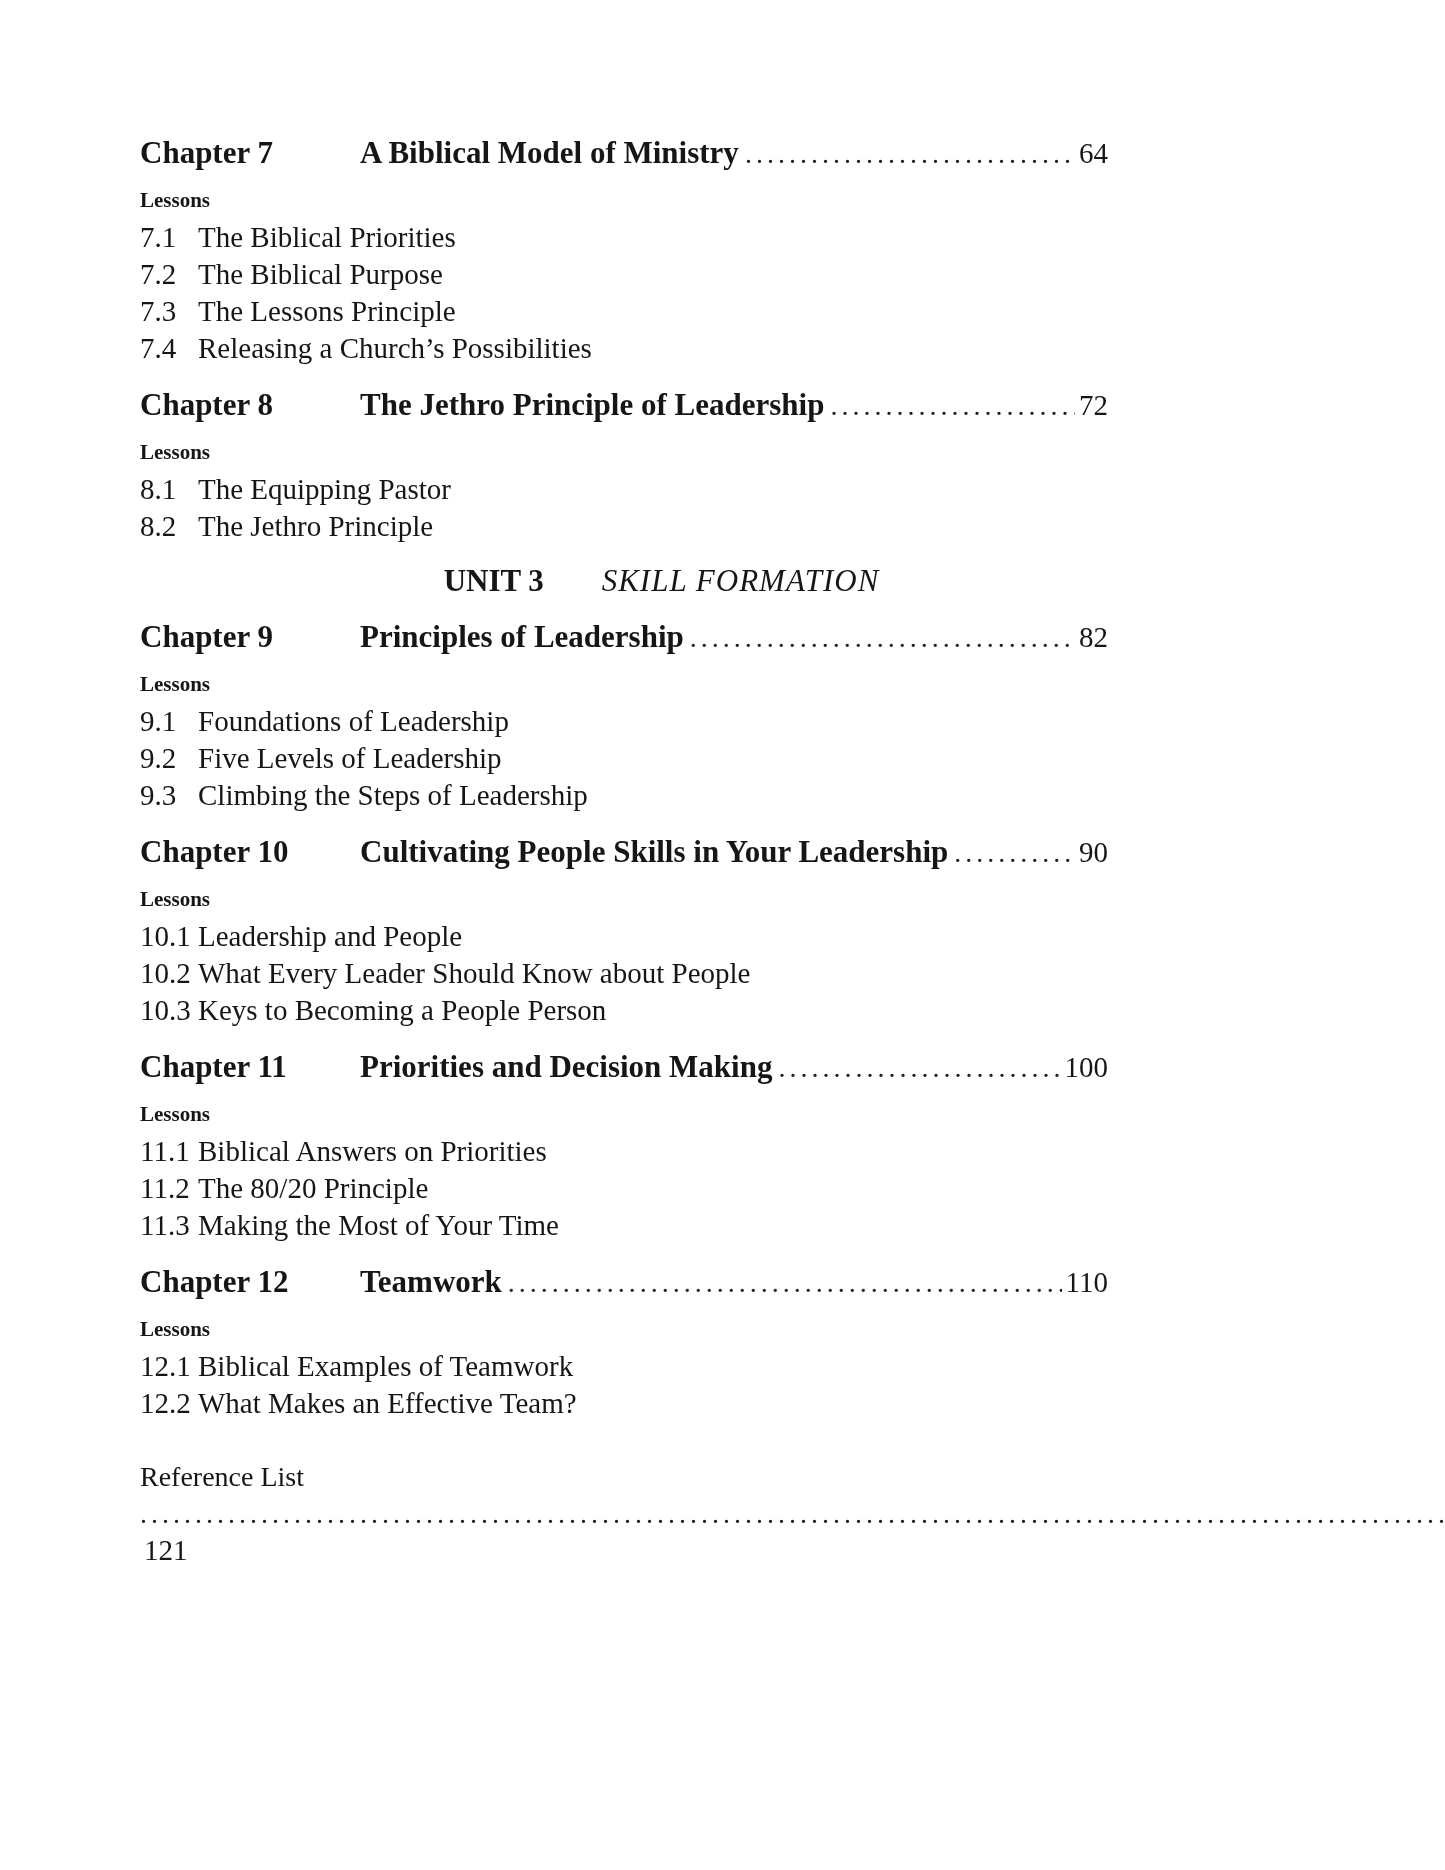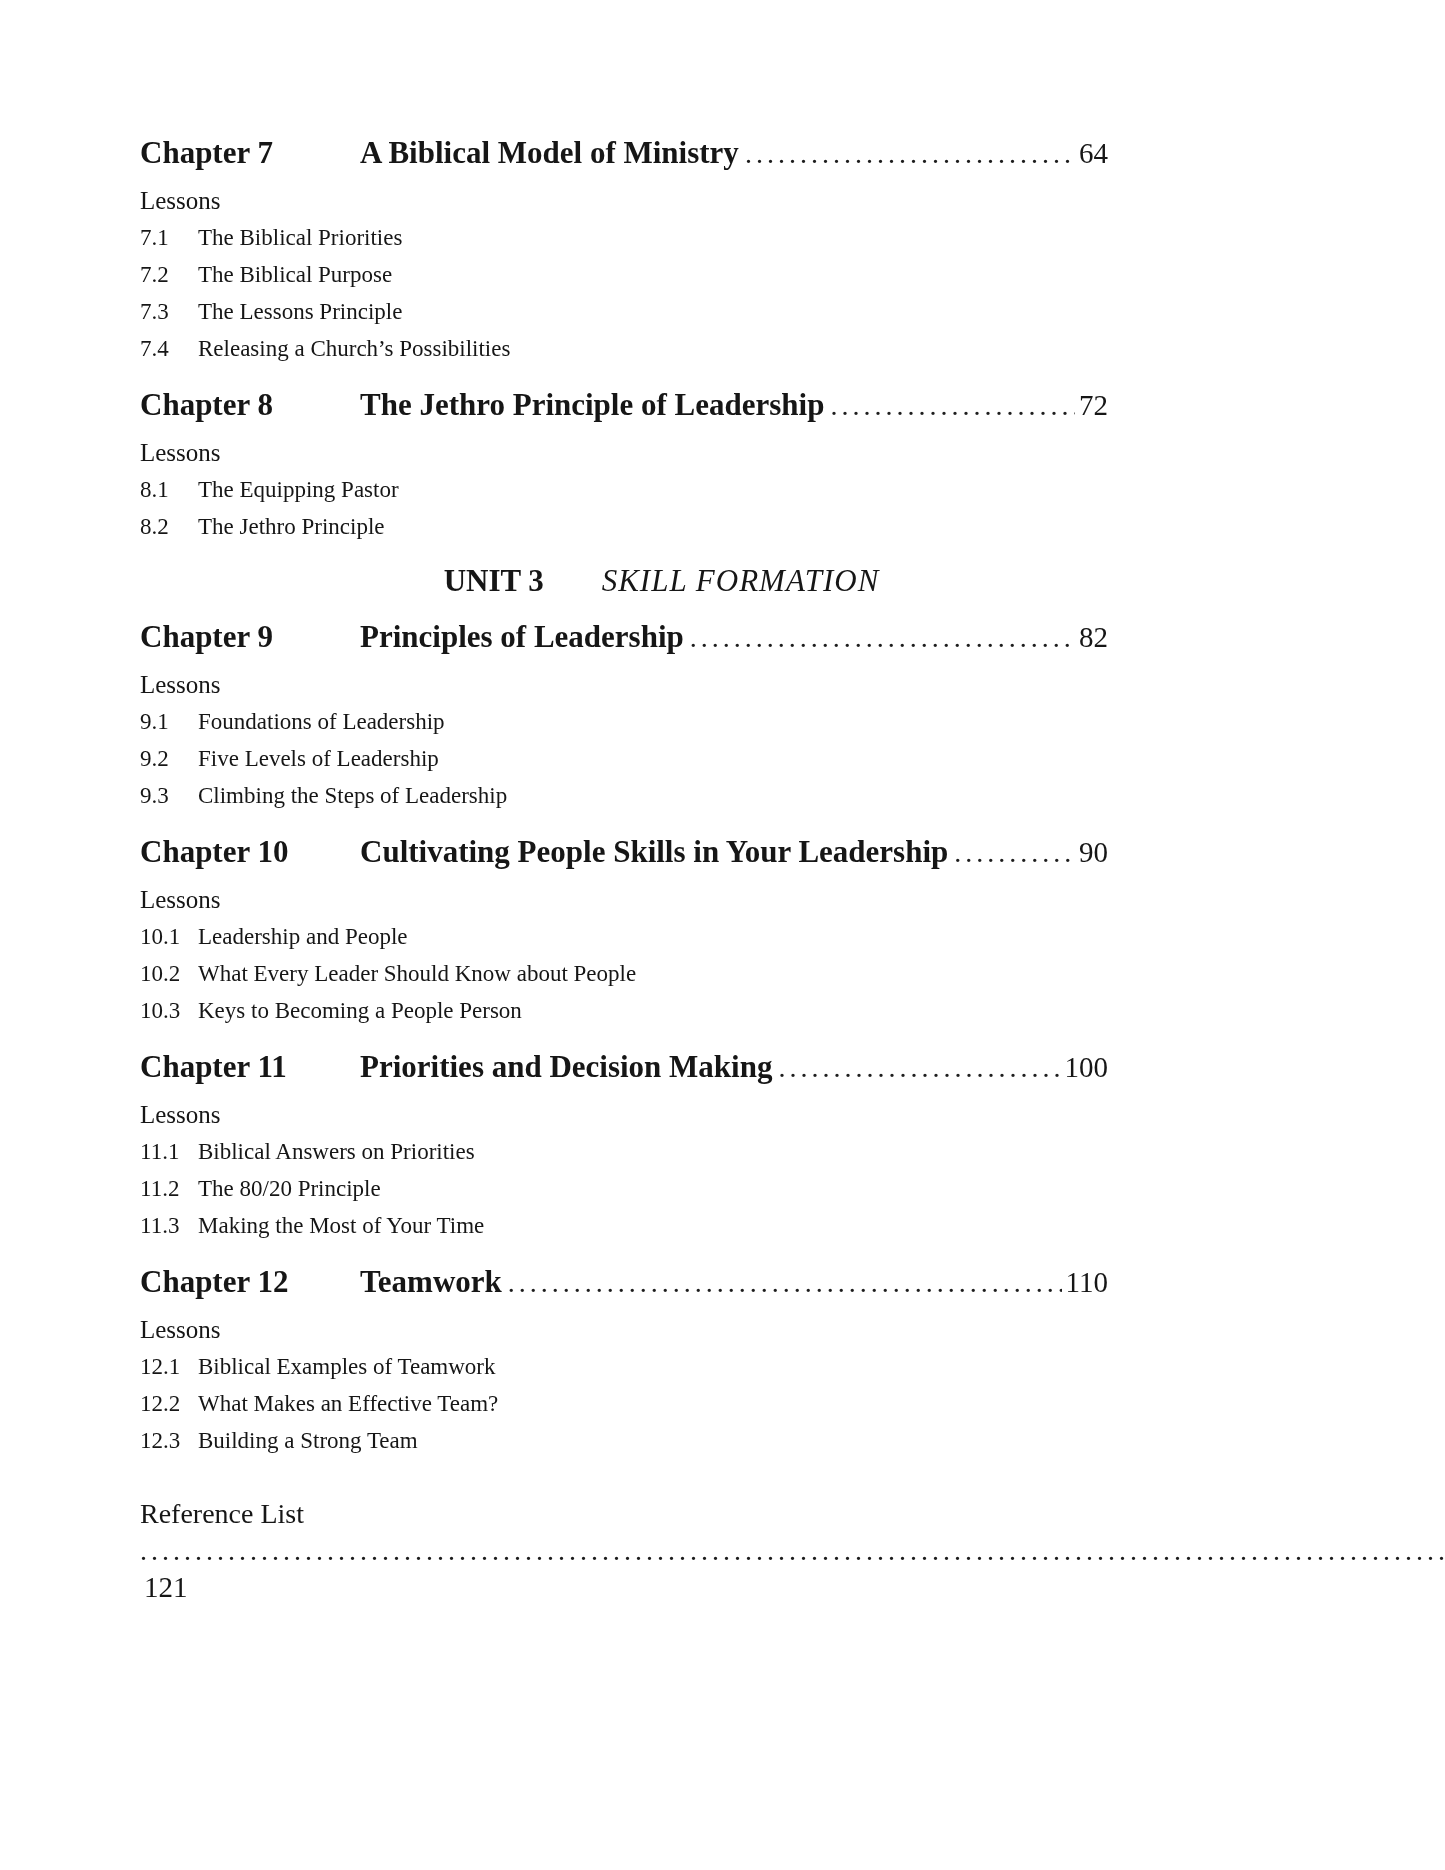--- a/index.html
+++ b/index.html
@@ -24,22 +24,22 @@
   .ch-num { flex: none; width: 201px; }
   .ch-title { flex: none; padding-right: 6px; white-space: nowrap; margin-left: 19px; }
 
   .dots {
     flex: 1 1 auto; overflow: hidden; white-space: nowrap;
     font-weight: normal; font-size: 28px; letter-spacing: 4px;
     min-width: 0; color: #1c1c1c;
   }
   .pg { flex: none; font-weight: normal; font-size: 29px; padding-left: 4px; }
 
-  .lessons-label { font-size: 25px; line-height: 37px; }
-  .lesson-row { display: flex; font-size: 23px; line-height: 37px; }
+  .lessons-label { font-size: 21px; line-height: 37px; font-weight: bold; }
+  .lesson-row { display: flex; font-size: 29px; line-height: 37px; }
   .ls-num { flex: none; width: 58px; }
   .ls-title { flex: 1; white-space: nowrap; }
 
   .unit-row {
     display: flex; align-items: baseline;
     padding-left: 75px; margin-top: 17px;
     font-size: 31px; line-height: 37px; justify-content: center;
   }
   .unit-label { flex: none; width: 158px; font-weight: bold; }
   .unit-title { flex: none; font-style: italic; letter-spacing: 1px; }
@@ -179,24 +179,20 @@
         <span class="pg">110</span>
       </div>
       <div class="lessons-label">Lessons</div>
       <div class="lesson-row">
         <span class="ls-num">12.1</span>
         <span class="ls-title">Biblical Examples of Teamwork</span>
       </div>
       <div class="lesson-row">
         <span class="ls-num">12.2</span>
         <span class="ls-title">What Makes an Effective Team?</span>
-      </div>
-      <div class="lesson-row">
-        <span class="ls-num">12.3</span>
-        <span class="ls-title">Building a Strong Team</span>
       </div>
     </section>
 
     <div class="reference-row">
       <span class="ref-title">Reference List</span>
       <span class="dots">............................................................................................................................................................................................................................</span>
       <span class="pg">121</span>
     </div>
 
   </div>

